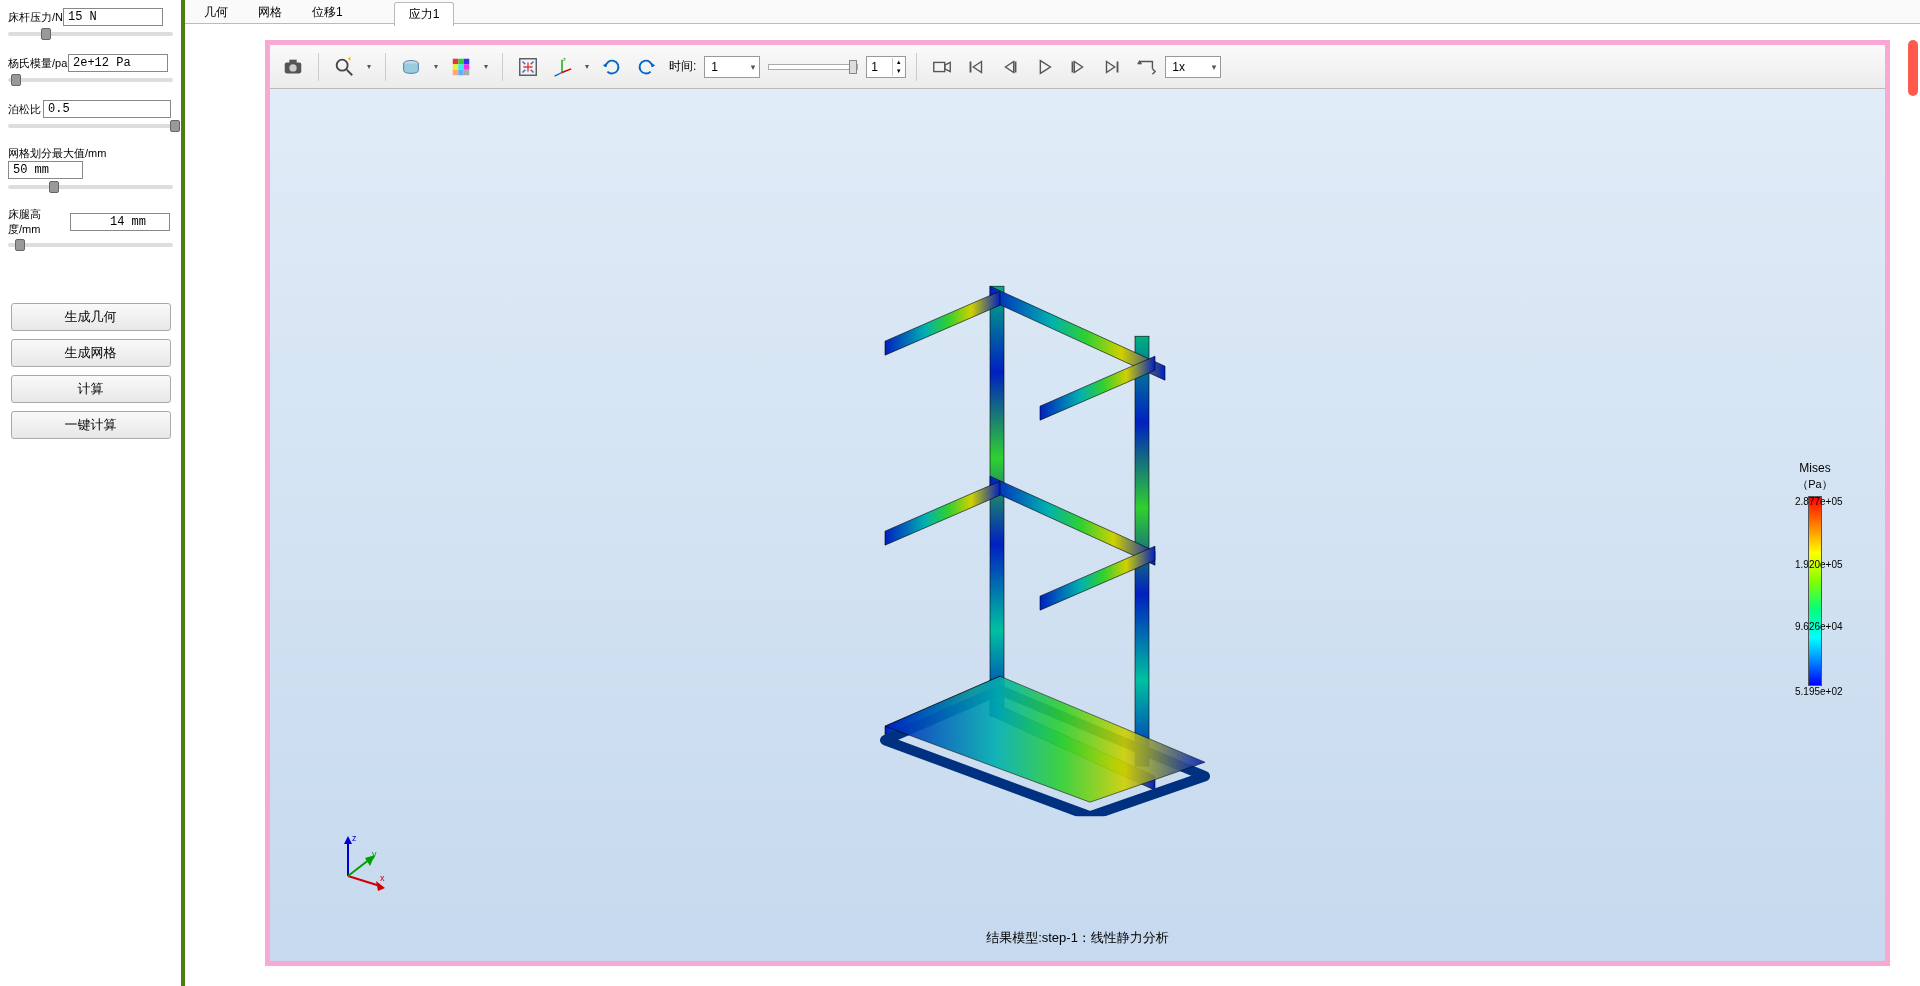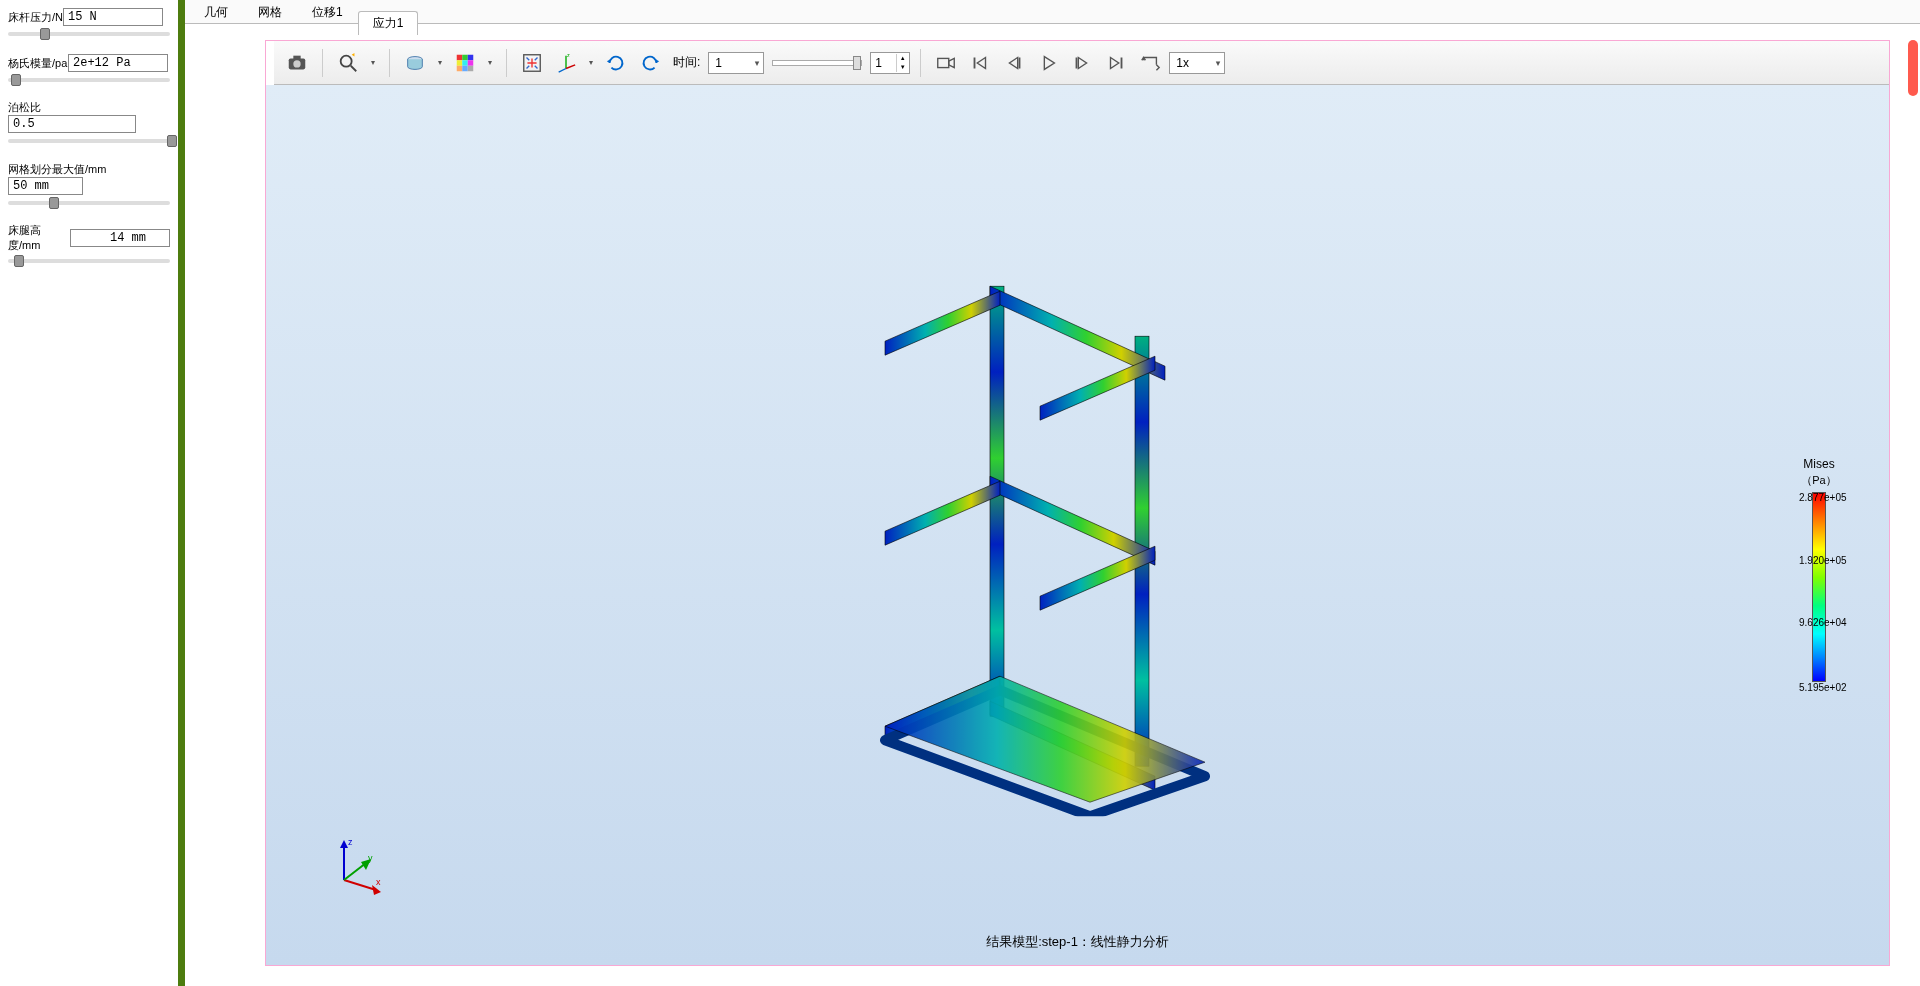--- a/index.html
+++ b/index.html
@@ -1,33 +1,33 @@
 <!DOCTYPE html>
 <html><head>
 <meta charset="utf-8">
 <style>
 * { box-sizing: border-box; margin: 0; padding: 0; }
 body { font-family: "Microsoft YaHei", SimSun, Arial, sans-serif; font-size: 12px; background: #f0f0f0; width: 1920px; height: 986px; overflow: hidden; position: relative; }
 
-.sidebar { position: absolute; left: 0; top: 0; width: 185px; height: 100%; background: #fff; border-right: 7px solid #4d7c0f; padding: 8px 8px; }
+.sidebar { position: absolute; left: 0; top: 0; width: 185px; height: 100%; background: #fff; border-right: 4px solid #4d7c0f; padding: 8px 8px; }
 .param-row { margin-bottom: 18px; }
 .param-label { font-size: 11px; display: inline-block; vertical-align: middle; }
 .param-input { display: inline-block; vertical-align: middle; border: 1px solid #888; height: 18px; font-family: "Courier New", monospace; font-size: 12px; padding: 0 4px; background: #fff; }
 .slider-track { position: relative; height: 4px; background: #ddd; margin-top: 6px; border-radius: 2px; }
 .slider-thumb { position: absolute; top: -4px; width: 10px; height: 12px; background: #999; border: 1px solid #666; border-radius: 2px; cursor: pointer; }
 
 .action-btn { display: block; width: 160px; height: 28px; margin: 8px auto; background: linear-gradient(#f9f9f9,#e8e8e8); border: 1px solid #aaa; border-radius: 3px; font-size: 13px; cursor: pointer; }
 
 .main { position: absolute; left: 185px; top: 0; right: 0; bottom: 0; background: #fff; }
 
 .tab-strip { height: 24px; border-bottom: 1px solid #bbb; display: flex; align-items: center; padding-left: 4px; background: #fafafa; }
 .tab { padding: 3px 14px 3px 14px; font-size: 12px; border: 1px solid transparent; border-bottom: none; cursor: pointer; background: transparent; border-radius: 3px 3px 0 0; }
-.tab.active { background: #fff; border-color: #bbb; position: relative; top: 11px; }
-
-.viewport-wrap { position: absolute; left: 80px; top: 40px; right: 30px; bottom: 20px; border: 1px solid #f9a8d4; padding-left: 8px; }
+.tab.active { background: #fff; border-color: #bbb; position: relative; top: 2px; margin-left: 36px; }
+
+.viewport-wrap { position: absolute; left: 80px; top: 40px; right: 30px; bottom: 20px; border: 5px solid #f9a8d4; }
 
 .toolbar { height: 44px; background: linear-gradient(#fafafa,#ececec); border-bottom: 1px solid #bbb; display: flex; align-items: center; padding: 0 8px; gap: 4px; }
 .tsep { width: 1px; height: 28px; background: #ccc; margin: 0 6px; }
 .tbtn { width: 30px; height: 30px; border: 1px solid transparent; border-radius: 3px; display: flex; align-items: center; justify-content: center; cursor: pointer; background: transparent; }
 .tbtn svg { width: 22px; height: 22px; }
 .tdd { width: 12px; display:flex; align-items:center; justify-content:center; cursor:pointer; }
 .tdd::after{content:"▾"; font-size:8px; color:#555;}
 .time-label { font-size: 12px; margin: 0 4px; }
 .small-sel { height: 22px; border: 1px solid #999; background: #fff; font-size: 12px; padding: 0 18px 0 6px; position: relative; display:inline-flex; align-items:center; cursor:pointer;}
 .small-sel::after{content:"▾"; position:absolute; right:4px; font-size:9px; color:#555;}
@@ -68,20 +68,26 @@
           <div class="slider-thumb" style="left:98%"></div>
         </div></div>
       <div class="param-row"><span class="param-label" style="width:100px">网格划分最大值/mm</span><input class="param-input" style="width: 75px;" value="50 mm"><div class="slider-track">
           <div class="slider-thumb" style="left:25%"></div>
         </div></div>
       <div class="param-row"><span class="param-label" style="width:62px">床腿高度/mm</span><input class="param-input" style="width: 100px; padding-left: 39px;" value="14 mm"><div class="slider-track">
           <div class="slider-thumb" style="left:4%"></div>
         </div></div>
     </div>
   <div style="height:30px"></div>
+  <div id="btn-container">
+      <button class="action-btn">生成几何</button>
+      <button class="action-btn">生成网格</button>
+      <button class="action-btn">计算</button>
+      <button class="action-btn">一键计算</button>
+    </div>
 </div>
 
 <div class="main">
   <div class="tab-strip" id="tab-strip">
       <div class="tab">几何</div>
       <div class="tab">网格</div>
       <div class="tab">位移1</div>
       <div class="tab active">应力1</div>
     </div>
 

